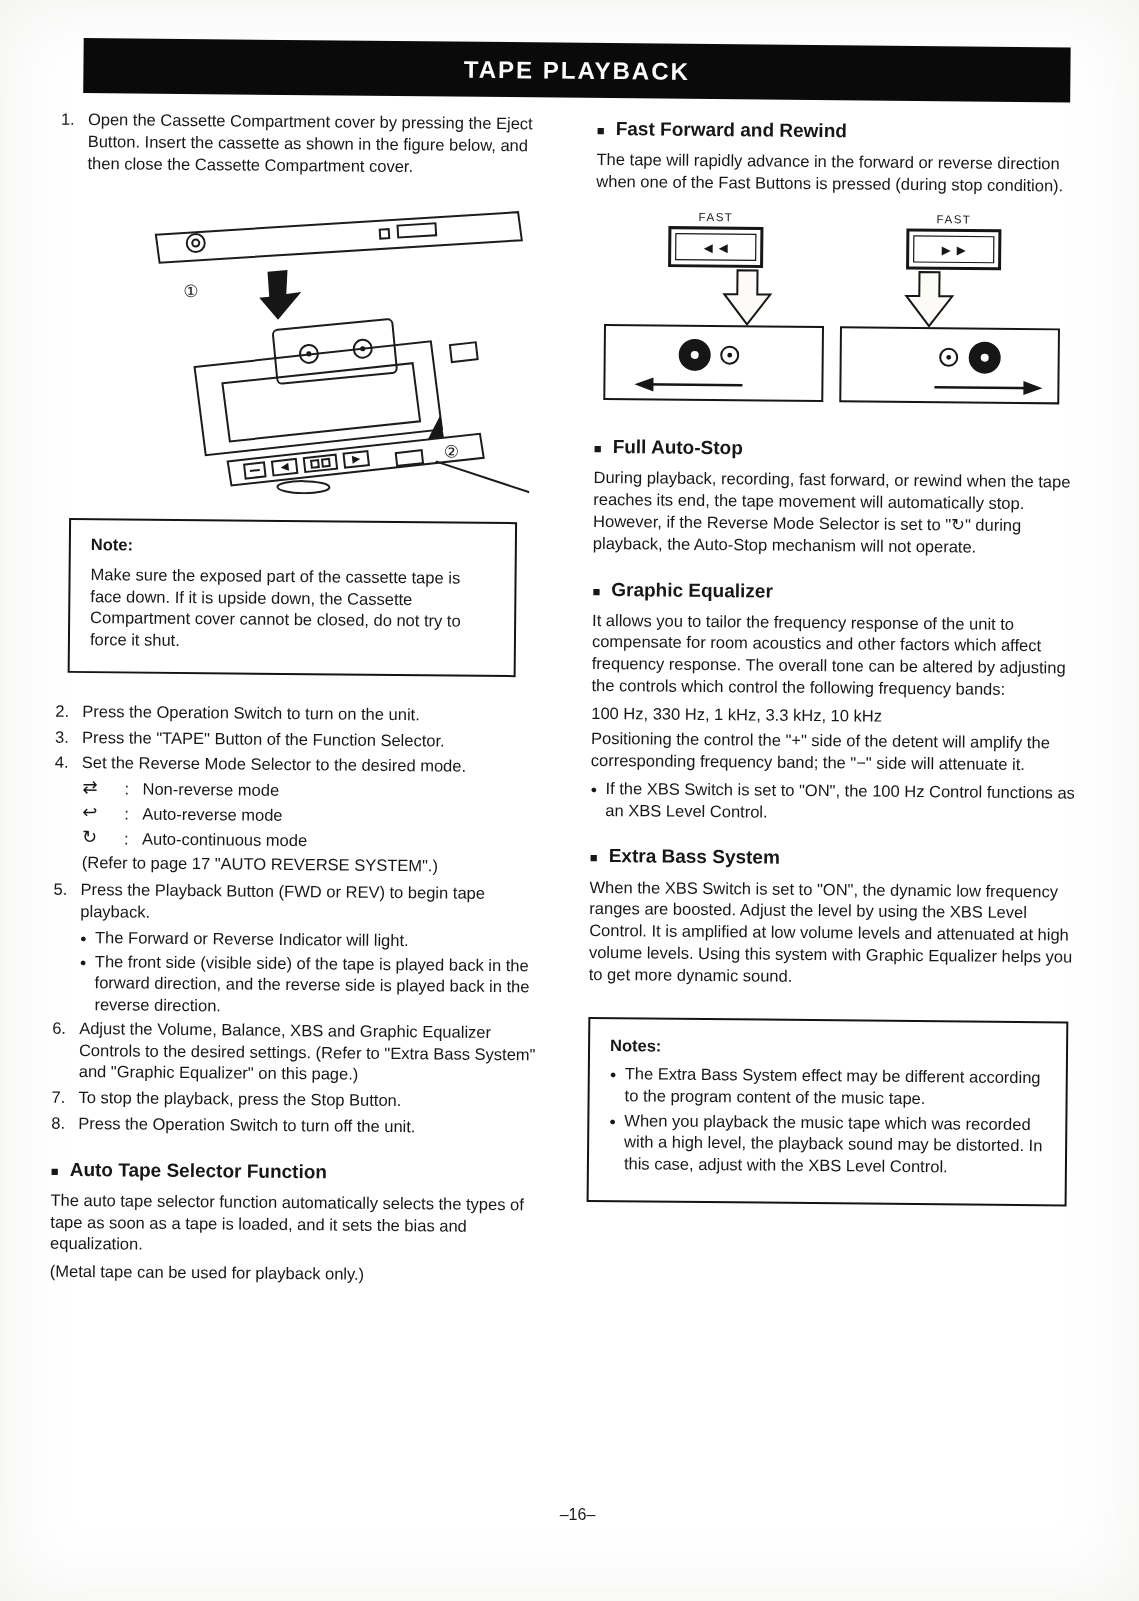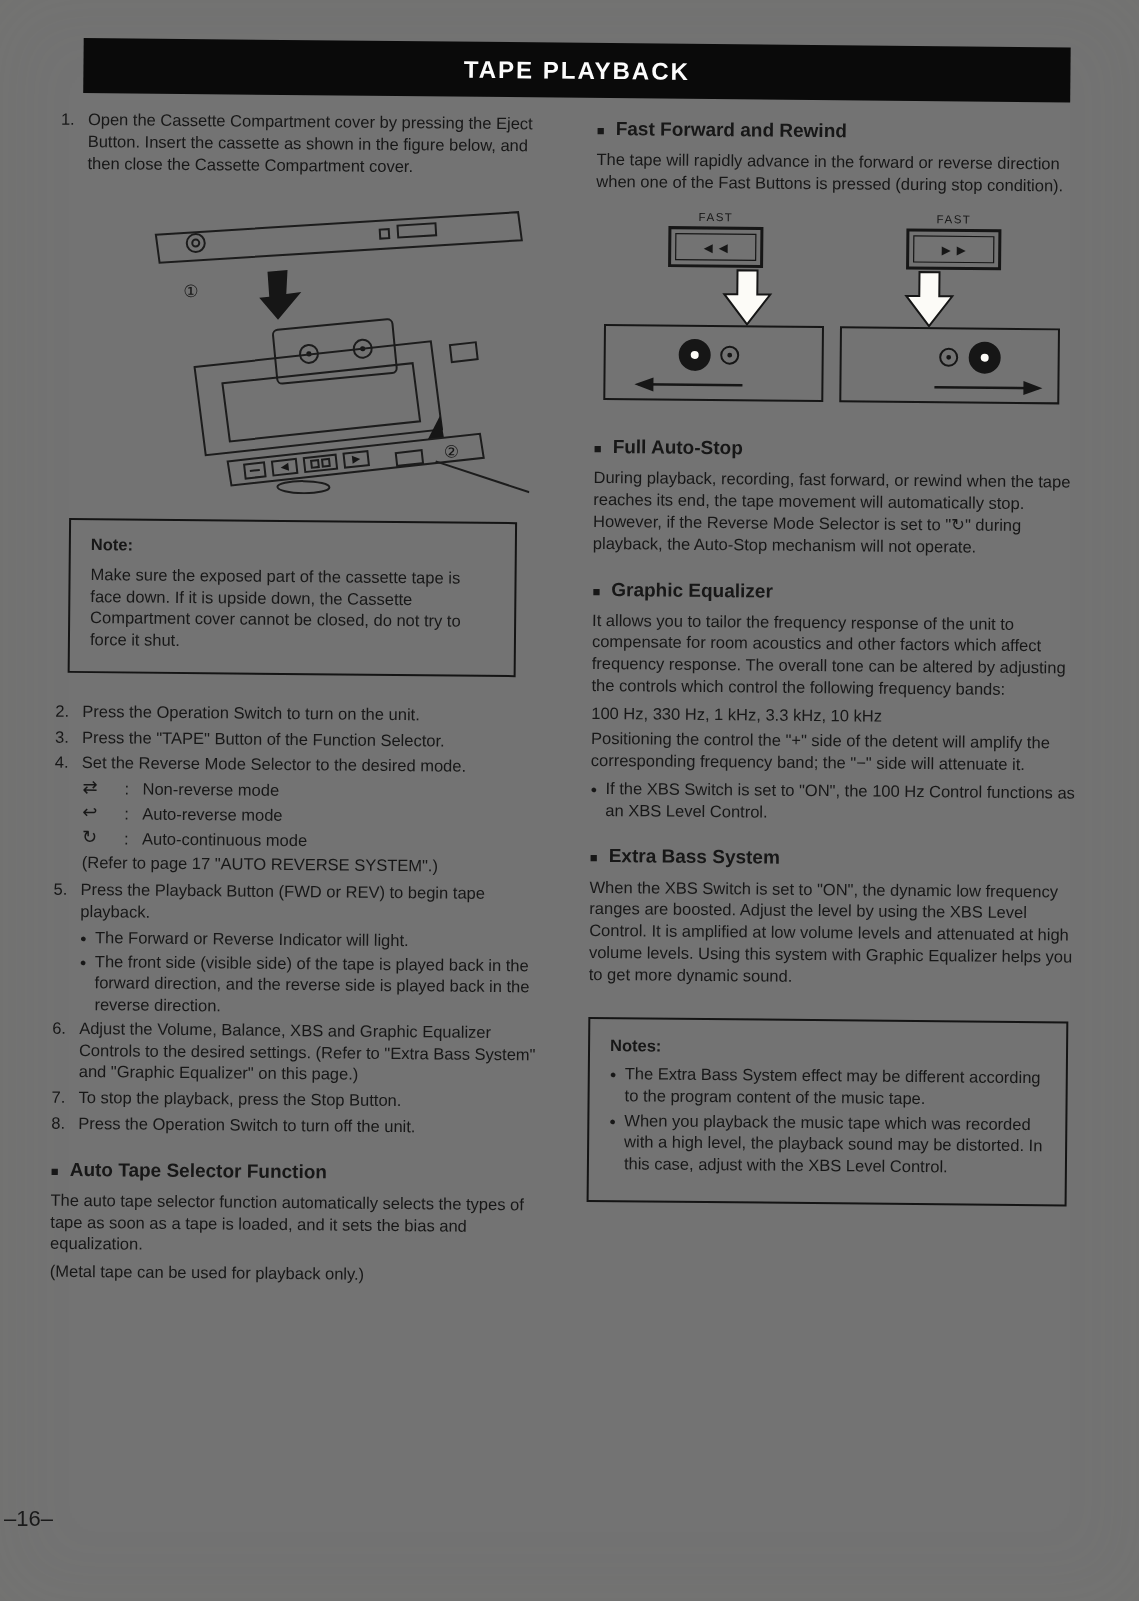--- a/index.html
+++ b/index.html
@@ -4,21 +4,21 @@
 <style>
   html, body { margin: 0; padding: 0; }
   body {
     width: 1139px; height: 1601px;
     background: #eceae4;
     font-family: "Liberation Sans", "DejaVu Sans", sans-serif;
   }
   .page {
     position: relative;
     width: 1139px; height: 1601px;
-    background: #737373;
+    background: #ffffff;
     color: #171717;
     overflow: hidden;
     box-shadow: inset 0 0 80px rgba(120,115,100,0.10);
   }
   .scan {
     position: absolute; inset: 0;
     padding: 42px 56px 0 60px;
     box-sizing: border-box;
     transform: rotate(0.55deg);
     transform-origin: 500px 220px;
@@ -74,22 +74,22 @@
 
   .notes-box {
     border: 2px solid #141414;
     margin: 32px 6px 0 0;
     padding: 16px 20px 22px;
   }
   .notes-box .note-title { margin-bottom: 6px; }
   .notes-box .b-item { margin-bottom: 3px; }
 
   .pagenum {
-    position: absolute; left: 4px; right: 0; top: 1506px;
-    text-align: left; font-size: 22px; color: #1a1a1a;
+    position: absolute; left: 16px; right: 0; top: 1506px;
+    text-align: center; font-size: 16px; color: #1a1a1a;
   }
 
   svg text { font-family: "Liberation Sans", "DejaVu Sans", sans-serif; }
 </style>
 </head>
 <body>
 
 <div class="page">
   <div class="scan">
 

